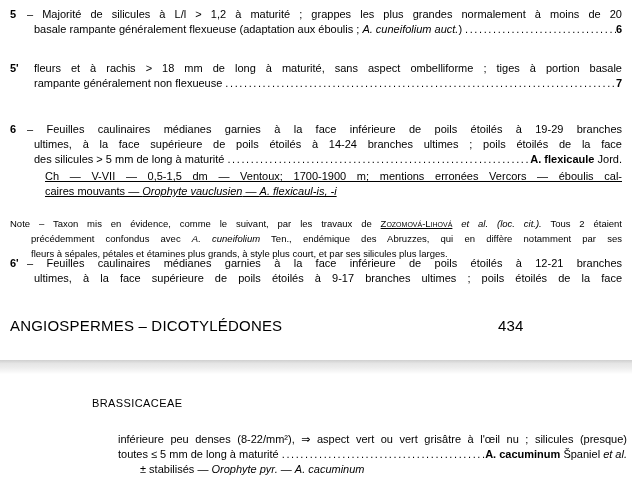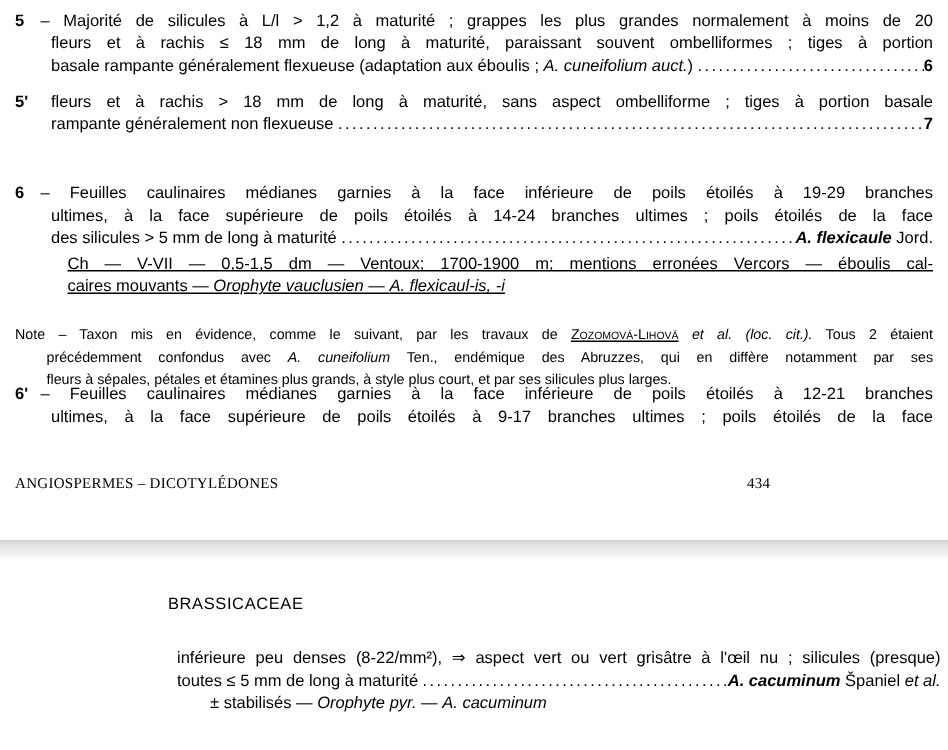--- a/index.html
+++ b/index.html
@@ -19,46 +19,45 @@
   .cont{padding-left:24px;text-align:center;}
   .eco{padding-left:35px;text-decoration:underline;}
   .eco.jl{padding-right:0;}
   
   .leader{display:flex;align-items:baseline;}
   .lt{white-space:pre;flex:0 0 auto;}
   .dots{flex:1 1 auto;overflow:hidden;white-space:nowrap;letter-spacing:1.6px;padding:0 3px;}
   .tgt{flex:0 0 auto;white-space:pre;}
   .b{font-weight:bold;}
   .i{font-style:italic;}
-  .bi{font-weight:bold;font-style:italic;}
+  .bi{font-weight:bold;}
   .sc{font-variant:small-caps;text-decoration:underline;}
   
   .note{position:absolute;left:10px;width:612px;}
   .note .line{font-size:9.5px;line-height:15px;}
   .note .nl2,.note .nl3{padding-left:21px;}
   
-  .footer-text{font-size:10px;letter-spacing:0.2px;font-family:Liberation Serif, serif;}
+  .footer-text{font-size:15px;letter-spacing:0.2px;}
   
   .separator{
     position:absolute;left:0;top:360px;width:632px;height:14px;
     background:linear-gradient(#cfcfcf 0%,#e5e5e5 25%,#ededed 55%,#f8f8f8 85%,#ffffff 100%);
   }
   
-  .family{font-size:11px;letter-spacing:0.4px;margin-left:20px;}
+  .family{font-size:11px;letter-spacing:0.4px;}
   .bblock{position:absolute;left:118px;width:509px;}
   .bblock .line{font-size:11px;line-height:15px;}
   .bind2{padding-left:22px;}
 </style>
 </head>
 <body>
 
 <div class="entry" style="top:7px">
   <span class="num">5</span>
   <div class="line jl first">– Majorité de silicules à L/l &gt; 1,2 à maturité ; grappes les plus grandes normalement à moins de 20</div>
-  <div class="line jl cont">fleurs et à rachis ≤ 18 mm de long à maturité, paraissant souvent ombelliformes ; tiges à portion</div>
   <div class="line leader cont">
     <span class="lt"><span>basale rampante généralement flexueuse (adaptation aux éboulis ; </span><span class="i">A. cuneifolium auct.</span><span>)</span></span>
     <span class="dots">....................................................................................................................................................................</span>
     <span class="tgt b">6</span>
   </div>
 </div>
 
 <div class="entry" style="top:61px">
   <span class="num">5'</span>
   <div class="line jl cont">fleurs et à rachis &gt; 18 mm de long à maturité, sans aspect ombelliforme ; tiges à portion basale</div>

